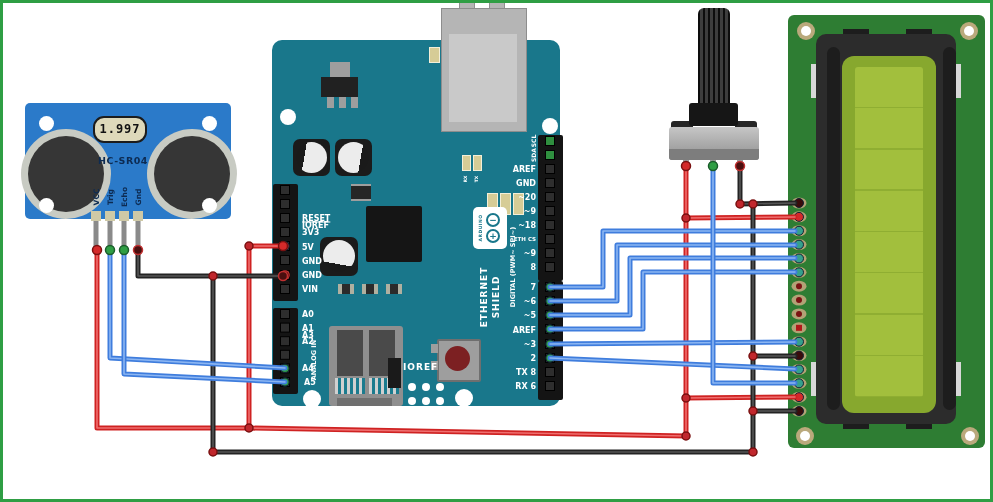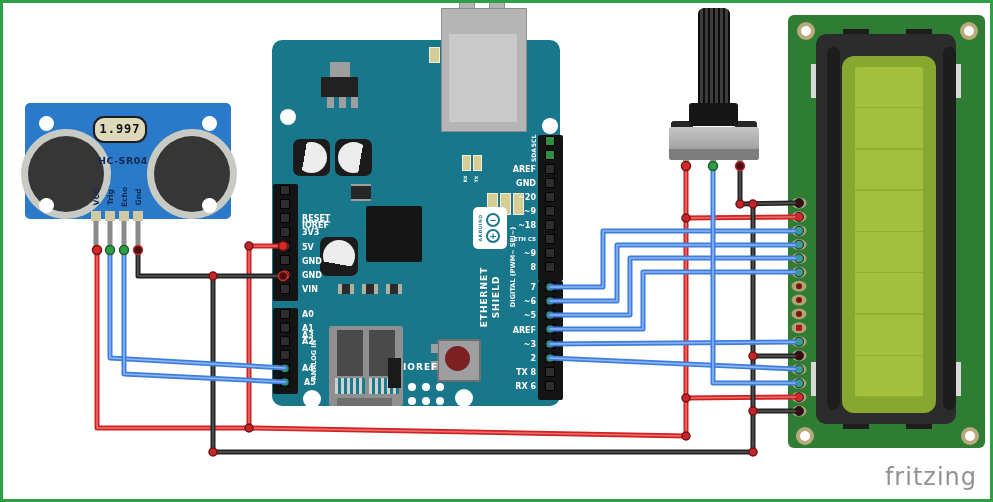--- a/index.html
+++ b/index.html
@@ -215,21 +215,20 @@
   <div class="abs lcd-mark" style="left:811px;top:64px;"></div>
   <div class="abs lcd-mark" style="left:811px;top:362px;"></div>
   <div class="abs lcd-mark" style="left:956px;top:64px;"></div>
   <div class="abs lcd-mark" style="left:956px;top:362px;"></div>
   <div class="abs lcd-bezel"></div>
   <div class="abs lcd-bar" style="left:827px;"></div>
   <div class="abs lcd-bar" style="left:943px;"></div>
   <div class="abs lcd-screen"></div>
   <div class="abs lcd-inner"></div>
 
-  <div class="abs watermark">fritzing</div>
 
   <svg id="overlay" width="993" height="502">
     <g id="pins-layer">
         <rect x="280.5" y="185.5" width="9" height="9" fill="#2e2e2e" stroke="#000" stroke-width="1"></rect>
         <rect x="280.5" y="199.5" width="9" height="9" fill="#2e2e2e" stroke="#000" stroke-width="1"></rect>
         <rect x="280.5" y="213.5" width="9" height="9" fill="#2e2e2e" stroke="#000" stroke-width="1"></rect>
         <rect x="280.5" y="227.5" width="9" height="9" fill="#2e2e2e" stroke="#000" stroke-width="1"></rect>
         <rect x="280.5" y="241.5" width="9" height="9" fill="#2e2e2e" stroke="#000" stroke-width="1"></rect>
         <circle cx="285" cy="246" r="4.2" fill="#d42a2a" stroke="#123" stroke-width="1.2"></circle>
         <rect x="280.5" y="255.5" width="9" height="9" fill="#2e2e2e" stroke="#000" stroke-width="1"></rect>

